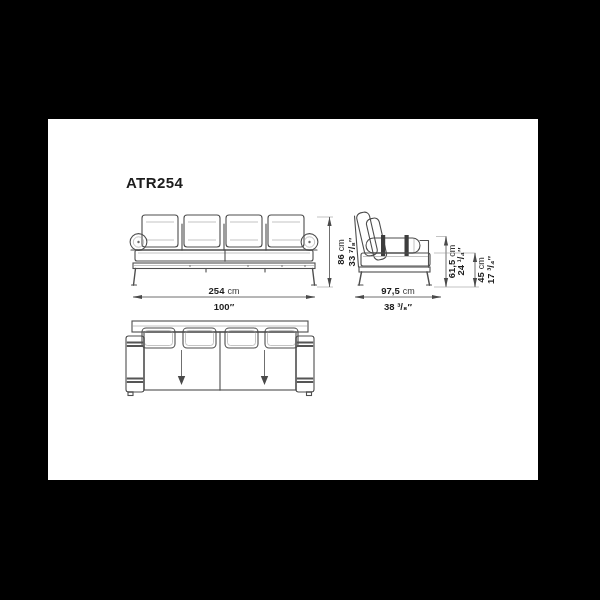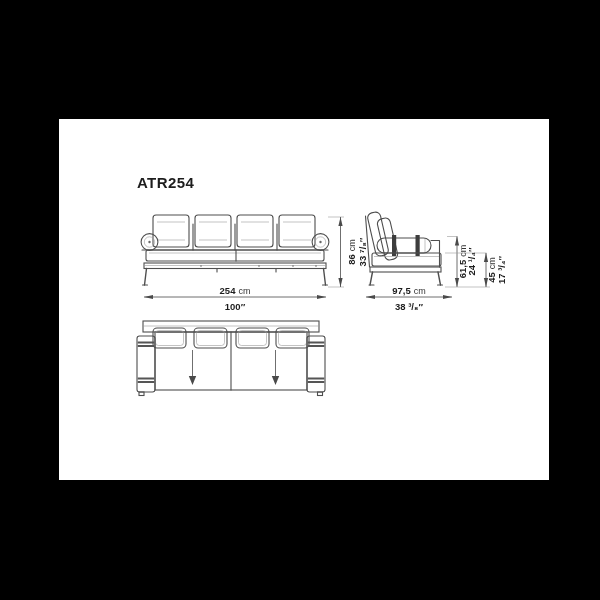--- a/index.html
+++ b/index.html
@@ -4,21 +4,21 @@
 <style>
   html,body{margin:0;padding:0;}
   body{
     width:600px;height:600px;
     background:#000;
     position:relative;
     overflow:hidden;
     font-family:"Liberation Sans",sans-serif;
   }
   .panel{
-    position:absolute;left:59px;top:119px;
+    position:absolute;left:48px;top:119px;
     width:490px;height:361px;
     background:#fff;
   }
   svg{display:block;}
   .title{font-family:"Liberation Sans",sans-serif;font-size:15px;font-weight:bold;fill:#1d1d1d;letter-spacing:.4px;}
   .dim{font-family:"Liberation Sans",sans-serif;font-size:9.5px;fill:#1d1d1d;}
   .v{font-weight:bold;}
   .u{font-weight:normal;font-size:9px;fill:#343434;}
   .ln{stroke:#4e4e4e;stroke-width:1.1;fill:none;stroke-linecap:round;}
   .ln2{stroke:#4e4e4e;stroke-width:1.4;fill:none;stroke-linecap:round;}

